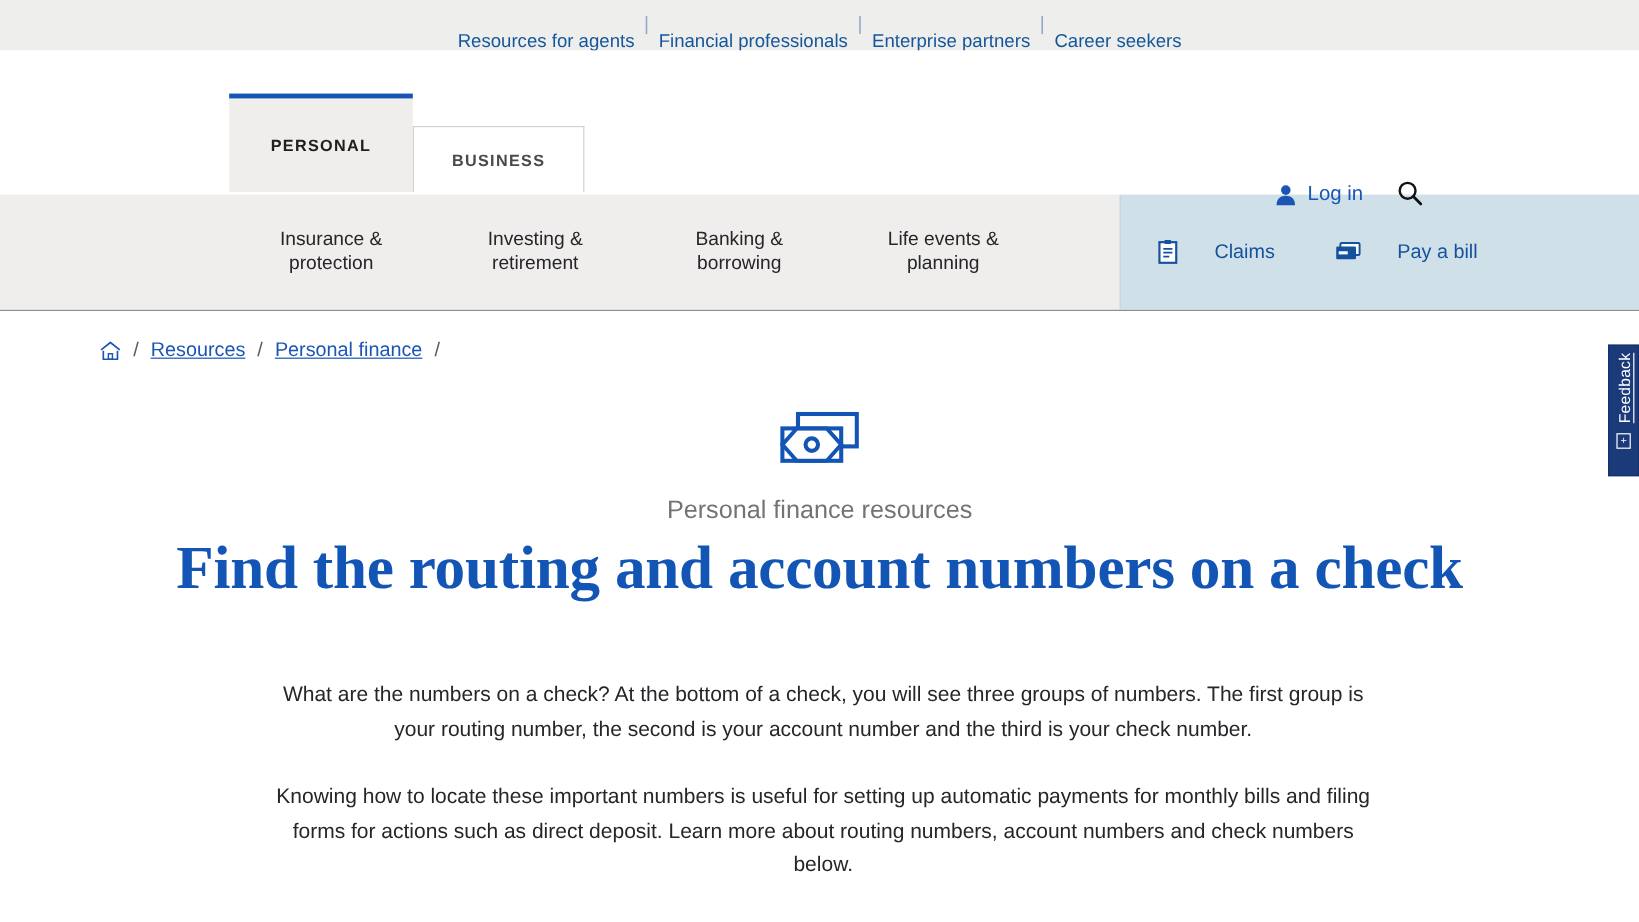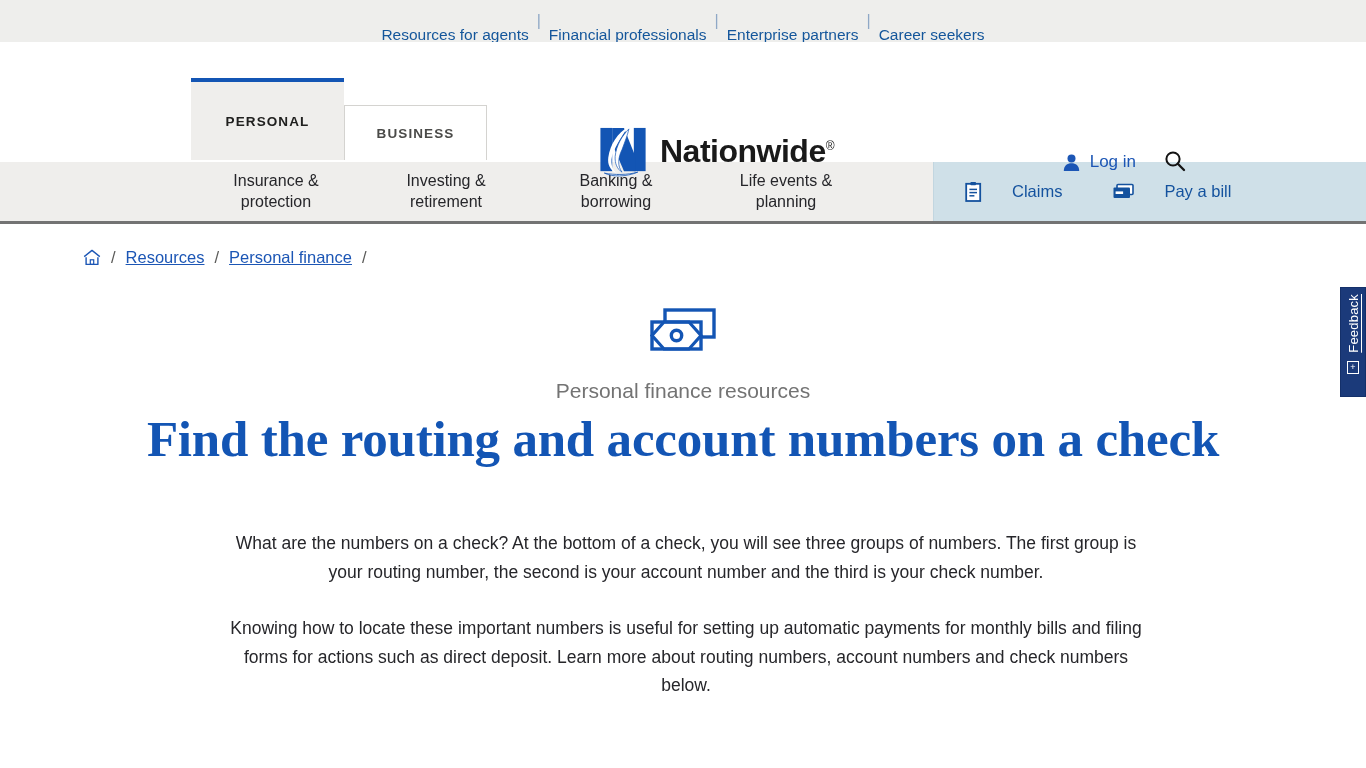--- a/index.html
+++ b/index.html
@@ -134,22 +134,22 @@
     border: none;
     cursor: pointer;
     display: flex;
     align-items: center;
     padding: 0;
   }
 
   
   .mainnav {
     display: flex;
-    height: 62px;
-    border-bottom: 3px solid #737373;
+    height: 97px;
+    border-bottom: 1px solid #737373;
   }
   .nav-left {
     flex: 0 0 933px;
     background: #efeeec;
     display: flex;
     align-items: center;
     padding-left: 191px;
   }
   .nav-item {
     width: 170px;
@@ -286,31 +286,20 @@
 
   <div class="tabs">
     <div class="tab tab-personal">
       <span>PERSONAL</span>
     </div>
     <div class="tab tab-business">
       <span>BUSINESS</span>
     </div>
   </div>
 
-  <a class="logo-wrap">
-    <svg class="logo-mark" viewBox="0 0 52 56">
-      <rect x="2" y="4" width="12" height="44" fill="#1355b4"></rect>
-      <rect x="36" y="4" width="12" height="44" fill="#1355b4"></rect>
-      <polygon points="14,4 26,4 38,34 38,48 26,48 14,20" fill="#1355b4"></polygon>
-      <path d="M30 3 C20 9, 12 20, 10 34 C9 41, 12 47, 18 50 C12 44, 12 35, 16 27 C20 18, 26 9, 30 3 Z" fill="#ffffff"></path>
-      <path d="M31 5 C24 12, 18 22, 17 33 C16.5 40, 19 46, 24 49 C19 43, 20 34, 24 26 C27 18, 30 10, 31 5 Z" fill="#ffffff" stroke="#1355b4" stroke-width="0.7"></path>
-      <path d="M6 50 C14 54, 28 54, 40 49 C30 52, 16 52, 6 50 Z" fill="#ffffff" stroke="#1355b4" stroke-width="0.8"></path>
-    </svg>
-    <span class="logo-text"><span>Nationwide</span><span class="logo-reg">®</span></span>
-  </a>
 
   <div class="header-right">
     <a class="login-link">
       <svg width="19" height="19" viewBox="0 0 19 19">
         <circle cx="9.5" cy="5.4" r="4" fill="#1c56b5"></circle>
         <path d="M1.8 18 C1.8 12.6, 5.2 10.2, 9.5 10.2 C13.8 10.2, 17.2 12.6, 17.2 18 Z" fill="#1c56b5"></path>
       </svg>
       <span>Log in</span>
     </a>
     <button class="search-btn">

